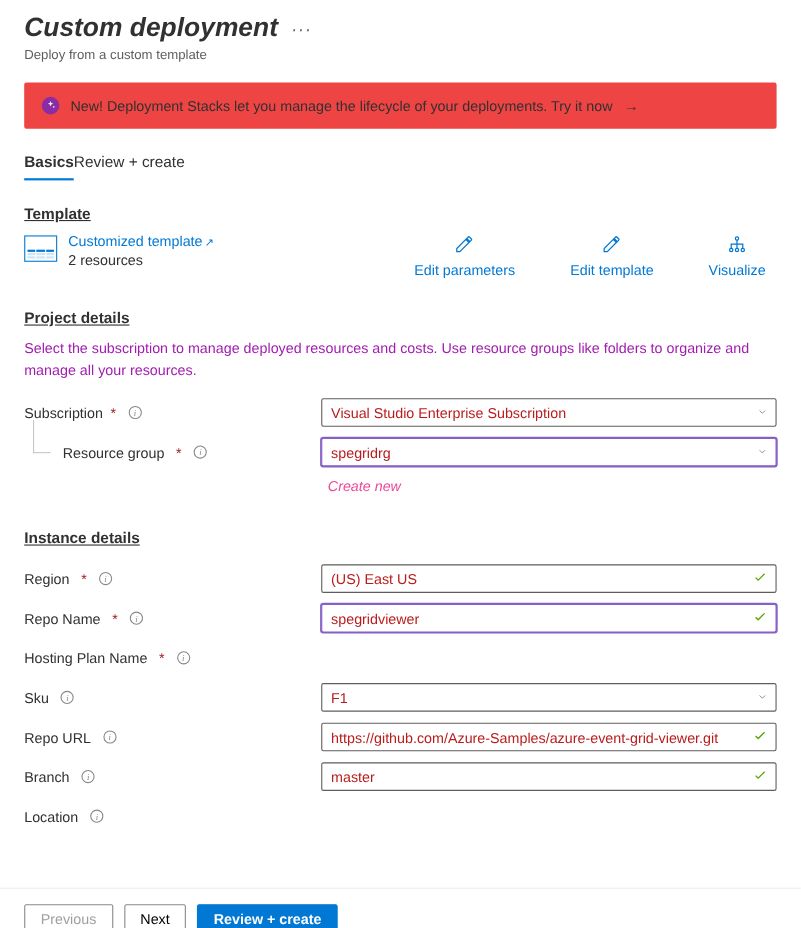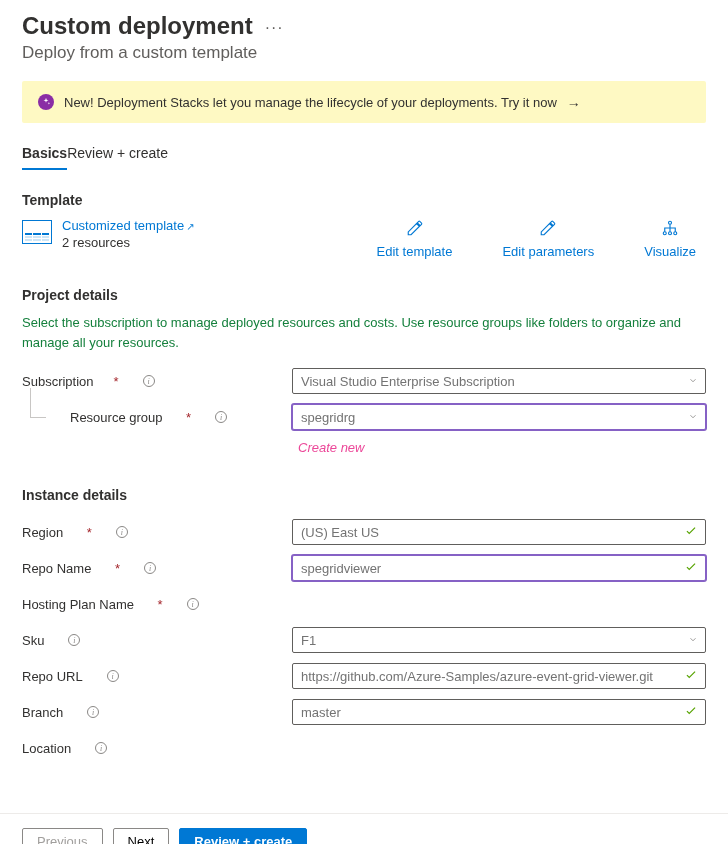--- a/index.html
+++ b/index.html
@@ -5,84 +5,84 @@
     * { box-sizing: border-box; margin: 0; padding: 0; }
     body {
       font-family: "Segoe UI", -apple-system, sans-serif;
       font-size: 13px;
       color: #323130;
       background: #fff;
       width: 728px;
     }
     .page { padding: 0 22px 22px 22px; }
     .header { padding-top: 10px; }
-    .title-row { display: flex; align-items: flex-end; gap: 12px; }
+    .title-row { display: flex; align-items: flex-end; gap: 12px; font-style: italic; }
     .page-title { font-size: 24px; font-weight: 600; line-height: 1.3; }
     .dots { color: #605e5c; font-size: 16px; letter-spacing: 1px; padding-bottom: 4px; cursor: pointer; }
-    .subtitle { font-size: 17px; color: #605e5c; margin-top: 2px; }
+    .subtitle { font-size: 12px; color: #605e5c; margin-top: 2px; }
     .banner {
-      margin-top: 18px; background: #fef9c3; border-radius: 2px;
+      margin-top: 18px; background: #ef4444; border-radius: 2px;
       padding: 13px 16px; display: flex; align-items: center; gap: 10px;
       cursor: pointer;
     }
     .banner-icon {
       width: 16px; height: 16px; border-radius: 50%; background: #8a2da5;
       display: inline-flex; align-items: center; justify-content: center; flex-shrink: 0;
     }
     .banner-icon svg { width: 10px; height: 10px; fill: #fff; }
     .banner-text { font-size: 13px; }
     .banner-arrow { font-size: 14px; }
     .tabs { display: flex; margin-top: 22px; border-bottom: 1px solid #e1dfdd00; }
     .tab { padding-bottom: 8px; font-size: 14px; cursor: pointer; position: relative; }
     .tab.active { font-weight: 600; }
     .tab.active::after {
       content: ""; position: absolute; left: 0; right: 0; bottom: -1px; height: 2px; background: #0078d4;
     }
-    .section-heading { font-size: 14px; font-weight: 600; margin-top: 22px; }
+    .section-heading { font-size: 14px; font-weight: 600; margin-top: 22px; text-decoration: underline; }
     .template-row { display: flex; align-items: flex-start; margin-top: 10px; }
     .template-left { display: flex; align-items: flex-start; gap: 10px; flex: 0 0 auto; }
     .template-icon {
       width: 30px; height: 24px; border: 1px solid #0078d4; display: inline-flex;
       flex-direction: column; justify-content: space-between; padding: 2px; gap: 1px; margin-top: 2px;
     }
     .template-icon-row { flex: 1; display: flex; gap: 1px; }
     .template-icon-cell { flex: 1; background: #cde6f7; }
     .template-icon-row.header .template-icon-cell { background: #0078d4; }
     .template-link-block .link { color: #0078d4; font-size: 13px; cursor: pointer; }
     .template-link-block .link .ext { font-size: 10px; margin-left: 2px; }
     .template-link-block .sub { font-size: 13px; color: #323130; margin-top: 2px; }
     .template-actions { margin-left: auto; display: flex; gap: 50px; align-items: flex-start; padding-right: 10px; }
     .action-item { display: flex; flex-direction: column; align-items: center; gap: 6px; cursor: pointer; }
     .action-item .ic { width: 20px; height: 20px; color: #0078d4; display: flex; align-items: center; justify-content: center; }
     .action-item .ic svg { width: 18px; height: 18px; fill: none; stroke: #0078d4; stroke-width: 1.5; }
     .action-item .lbl { font-size: 13px; color: #0078d4; }
-    .body-text { font-size: 13px; color: #15803d; margin-top: 10px; line-height: 1.5; }
+    .body-text { font-size: 13px; color: #a21caf; margin-top: 10px; line-height: 1.5; }
     .form { margin-top: 16px; }
     .form-row { display: flex; align-items: center; margin-bottom: 10px; min-height: 26px; gap: 10px; }
-    .form-label { width: 260px; font-size: 13px; display: flex; align-items: center; gap: 20px; }
+    .form-label { width: 260px; font-size: 13px; display: flex; align-items: center; gap: 7px; }
     .indent-connector {
       position: relative; width: 28px; height: 22px;
     }
     .indent-connector::before {
       content: ""; position: absolute; left: 8px; top: -18px; bottom: 10px; width: 1px; background: #c8c6c4;
     }
     .indent-connector::after {
       content: ""; position: absolute; left: 8px; bottom: 10px; width: 16px; height: 1px; background: #c8c6c4;
     }
     .req { color: #a4262c; }
     .info-icon {
       width: 12px; height: 12px; border: 1px solid #8a8886; border-radius: 50%;
       display: inline-flex; align-items: center; justify-content: center;
       font-size: 8px; color: #8a8886; font-style: italic; font-family: serif;
       margin-left: 4px; flex-shrink: 0;
     }
     .field-wrap { flex: 1; position: relative; }
     .field {
       width: 100%; height: 26px; border: 1px solid #605e5c; border-radius: 2px;
-      padding: 0 28px 0 8px; font-size: 13px; font-family: inherit; color: #737373;
+      padding: 0 28px 0 8px; font-size: 13px; font-family: inherit; color: #b91c1c;
       background: #fff; outline: none;
     }
     .field.select { appearance: none; cursor: pointer; }
     .field.highlight { border-color: #8661c5; box-shadow: 0 0 0 1px #8661c5; }
     .field-wrap .chevron, .field-wrap .check {
       position: absolute; right: 8px; top: 50%; transform: translateY(-50%);
       pointer-events: none;
     }
     .chevron svg { width: 10px; height: 10px; stroke: #605e5c; stroke-width: 1.5; fill: none; }
     .check svg { width: 14px; height: 14px; stroke: #57a300; stroke-width: 2; fill: none; }
@@ -154,29 +154,29 @@
         <div class="sub">2 resources</div>
       </div>
     </div>
     <div class="template-actions">
       <div class="action-item">
         <span class="ic">
           <svg viewBox="0 0 24 24">
               <path d="M3 17.25V21h3.75L17.81 9.94l-3.75-3.75L3 17.25zM20.71 7.04a1 1 0 000-1.41l-2.34-2.34a1 1 0 00-1.41 0l-1.83 1.83 3.75 3.75 1.83-1.83z"></path>
             </svg>
         </span>
-        <span class="lbl">Edit template</span>
+        <span class="lbl">Edit parameters</span>
       </div>
       <div class="action-item">
         <span class="ic">
           <svg viewBox="0 0 24 24">
               <path d="M3 17.25V21h3.75L17.81 9.94l-3.75-3.75L3 17.25zM20.71 7.04a1 1 0 000-1.41l-2.34-2.34a1 1 0 00-1.41 0l-1.83 1.83 3.75 3.75 1.83-1.83z"></path>
             </svg>
         </span>
-        <span class="lbl">Edit parameters</span>
+        <span class="lbl">Edit template</span>
       </div>
       <div class="action-item">
         <span class="ic">
           <svg viewBox="0 0 24 24">
               <circle cx="12" cy="5" r="2"></circle>
               <circle cx="5" cy="19" r="2"></circle>
               <circle cx="12" cy="19" r="2"></circle>
               <circle cx="19" cy="19" r="2"></circle>
               <path d="M12 7v5m0 0H5v5m7-5h7v5m-7-5v5"></path>
             </svg>

